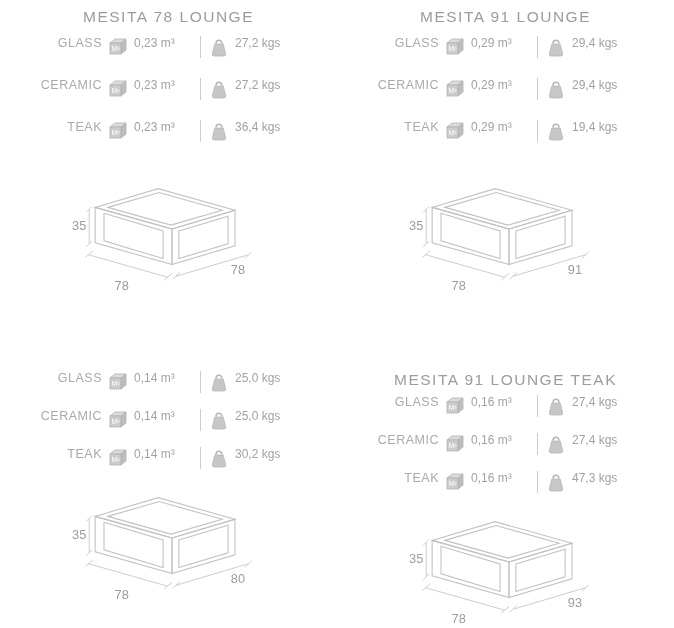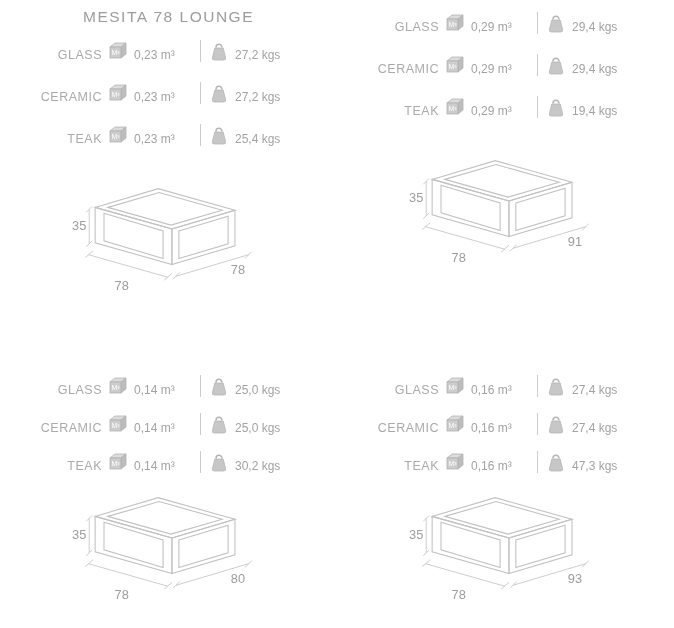--- a/index.html
+++ b/index.html
@@ -23,21 +23,21 @@
     overflow:hidden;
   }
   .title {
     font-size:15.5px; font-weight:normal;
     letter-spacing:1.5px; color:#9c9c9c;
     margin-bottom:10px; white-space:nowrap;
   }
   .quadrant.bottom .title { margin-bottom:6px; }
   .spec-rows { display:flex; flex-direction:column; gap:16px; }
   .quadrant.bottom .spec-rows { gap:12px; }
-  .spec-row { display:flex; align-items:flex-end; height:26px; }
+  .spec-row { display:flex; align-items:flex-start; height:26px; }
   .material {
     width:64px; text-align:right;
     font-size:12.5px; letter-spacing:0.5px; color:#aaaaaa;
     margin-right:5px; white-space:nowrap;
   }
   .icon { width:22px; height:22px; display:inline-flex; flex:0 0 auto; }
   .icon svg { width:22px; height:22px; }
   .value { font-size:12px; color:#a2a2a2; white-space:nowrap; }
   .vol { width:64px; margin-left:5px; }
   .wt  { width:64px; margin-left:5px; }
@@ -142,34 +142,35 @@
               <text x="8.5" y="15" class="cube-label">M³</text>
             </svg>
           </span>
         <span class="value vol">0,23 m³</span>
         <span class="divider"></span>
         <span class="icon">
             <svg viewBox="0 0 22 22">
               <use href="#weight-shape"></use>
             </svg>
           </span>
-        <span class="value wt">25,4 kgs</span>
+        <span class="value wt">36,4 kgs</span>
       </div>
     </div>
     <div class="drawing">
       <svg viewBox="0 0 200 132">
         <use href="#lounge-table-shape"></use>
         <text x="16" y="65" text-anchor="end" class="dim">35</text>
         <text x="52" y="126" text-anchor="middle" class="dim">78</text>
         <text x="170" y="110" text-anchor="middle" class="dim">78</text>
       </svg>
     </div>
   </section>
 
   <section class="quadrant top">
+    <h2 class="title">MESITA 91 LOUNGE</h2>
     <div class="spec-rows">
       <div class="spec-row">
         <span class="material">GLASS</span>
         <span class="icon">
             <svg viewBox="0 0 22 22">
               <use href="#m3-cube"></use>
               <text x="8.5" y="15" class="cube-label">M³</text>
             </svg>
           </span>
         <span class="value vol">0,29 m³</span>
@@ -284,20 +285,21 @@
       <svg viewBox="0 0 200 132">
         <use href="#lounge-table-shape"></use>
         <text x="16" y="65" text-anchor="end" class="dim">35</text>
         <text x="52" y="126" text-anchor="middle" class="dim">78</text>
         <text x="170" y="110" text-anchor="middle" class="dim">80</text>
       </svg>
     </div>
   </section>
 
   <section class="quadrant bottom">
+    <h2 class="title">MESITA 91 LOUNGE TEAK</h2>
     <div class="spec-rows">
       <div class="spec-row">
         <span class="material">GLASS</span>
         <span class="icon">
             <svg viewBox="0 0 22 22">
               <use href="#m3-cube"></use>
               <text x="8.5" y="15" class="cube-label">M³</text>
             </svg>
           </span>
         <span class="value vol">0,16 m³</span>

